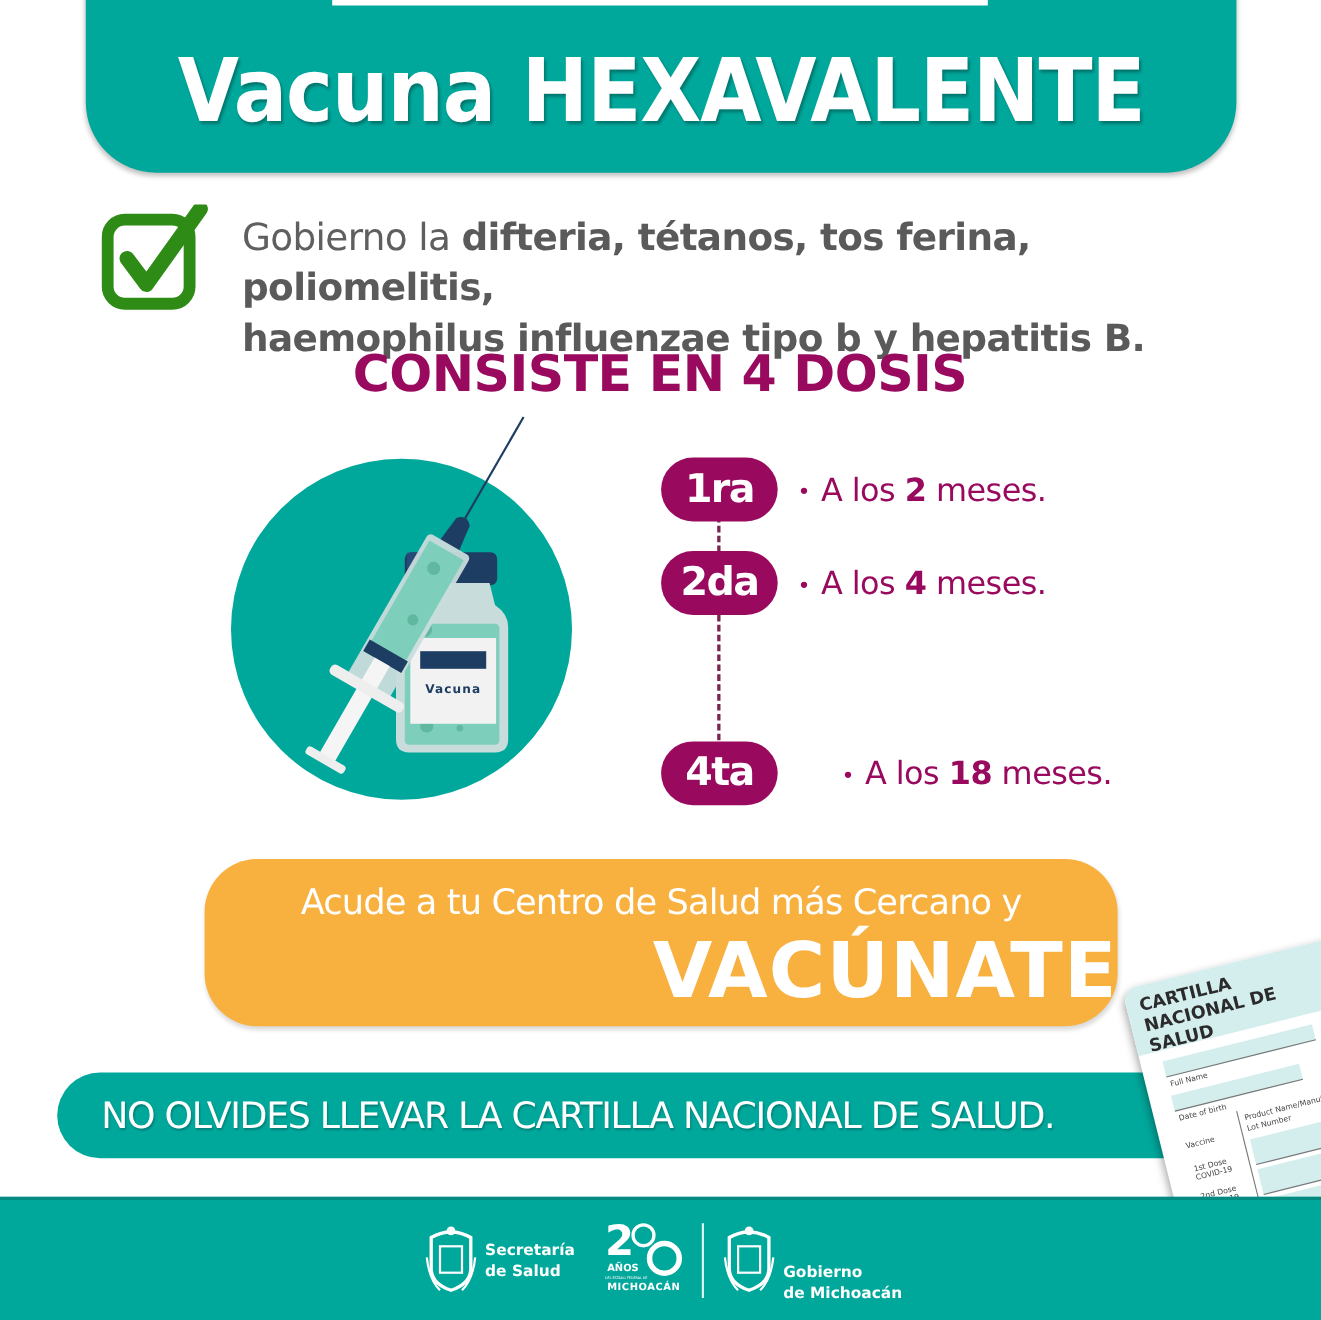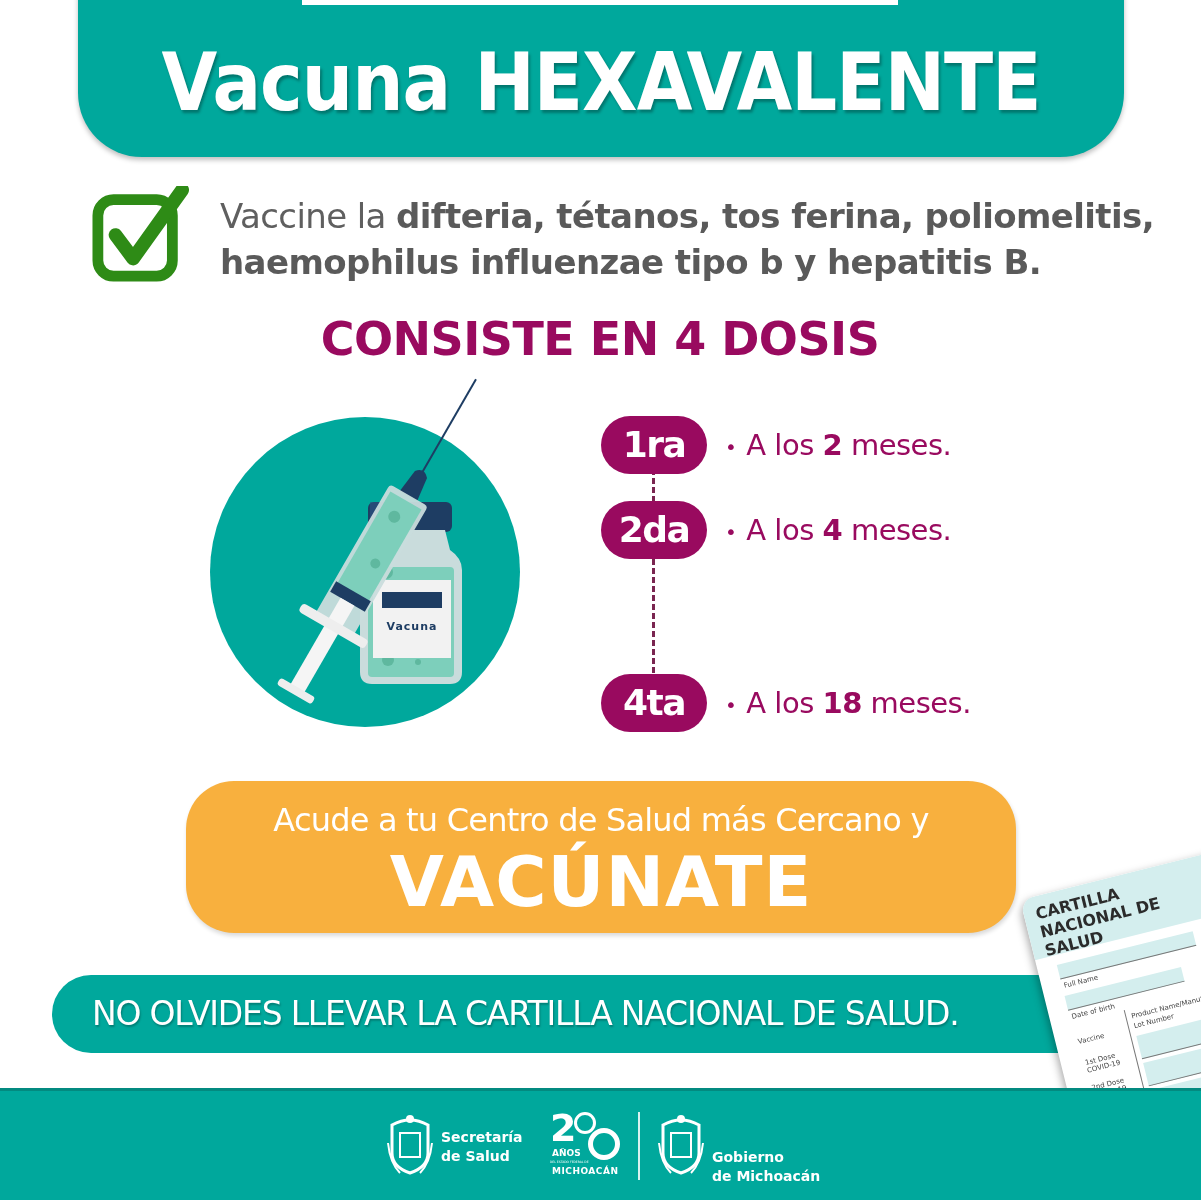--- a/index.html
+++ b/index.html
@@ -59,21 +59,21 @@
     background: #f8b03e; border-radius: 48px;
     box-shadow: 1px 3px 4px rgba(0,0,0,0.15);
     padding-left: 13px;
   }
   .cta-line1 {
     position: absolute; left: 0; top: 20px; width: 100%; text-align: center;
     color: #ffffff; font-size: 32px; letter-spacing: -0.8px;
     font-family: "DejaVu Sans", sans-serif;
   }
   .cta-line2 {
-    position: absolute; left: 0; top: 60px; width: 100%; text-align: center;
+    position: absolute; left: 0; top: 60px; width: 100%; text-align: right;
     color: #ffffff; font-weight: 900; font-size: 70px; letter-spacing: 1px;
     font-family: "DejaVu Sans", sans-serif;
   }
 
   .reminder-band {
     position: absolute; left: 52px; top: 975px; width: 1060px; height: 78px;
     background: #00a89c; border-radius: 40px 0 0 40px;
   }
   .reminder-text {
     position: absolute; left: 40px; top: 19px; color: #ffffff; font-size: 33px;
@@ -112,21 +112,21 @@
 
 <div class="header-band"></div>
 <div class="header-tab"></div>
 <div class="title">Vacuna HEXAVALENTE</div>
 
 <svg class="check-icon" viewBox="0 0 100 100">
   <rect x="6" y="14" width="76" height="78" rx="16" ry="16" fill="none" stroke="#2e8b16" stroke-width="11"></rect>
   <path d="M24 50 L42 74 L92 4" fill="none" stroke="#2e8b16" stroke-width="14" stroke-linecap="round" stroke-linejoin="round"></path>
 </svg>
 <div class="prevent-text">
-  <span>Vaccine la </span><b>difteria, tétanos, tos ferina, poliomelitis,</b><br>
+  <span>Gobierno la </span><b>difteria, tétanos, tos ferina, poliomelitis,</b><br>
   <b>haemophilus influenzae tipo b y hepatitis B.</b>
 </div>
 
 <div class="doses-title">CONSISTE EN 4 DOSIS</div>
 
 <svg class="vaccine-art" viewBox="0 0 330 360">
   <circle cx="165" cy="200" r="155" fill="#00a89c"></circle>
 
   <g>
     <rect x="168" y="130" width="84" height="30" rx="6" fill="#1e3d63"></rect>
@@ -164,21 +164,21 @@
   </div>
 </div>
 <div class="dose-row" style="top:500px;">
   <div class="dose-pill">2da</div>
   <div class="dose-desc">
     <span class="bullet">•</span><span>A los </span><b>4</b><span> meses.</span>
   </div>
 </div>
 <div class="dose-row" style="top:587px;">
 </div>
-<div class="dose-row" style="top:673px;">
+<div class="dose-row" style="top:673px;gap:40px;">
   <div class="dose-pill">4ta</div>
   <div class="dose-desc">
     <span class="bullet">•</span><span>A los </span><b>18</b><span> meses.</span>
   </div>
 </div>
 
 <div class="cta-box">
   <div class="cta-line1">Acude a tu Centro de Salud más Cercano y</div>
   <div class="cta-line2">VACÚNATE</div>
 </div>

